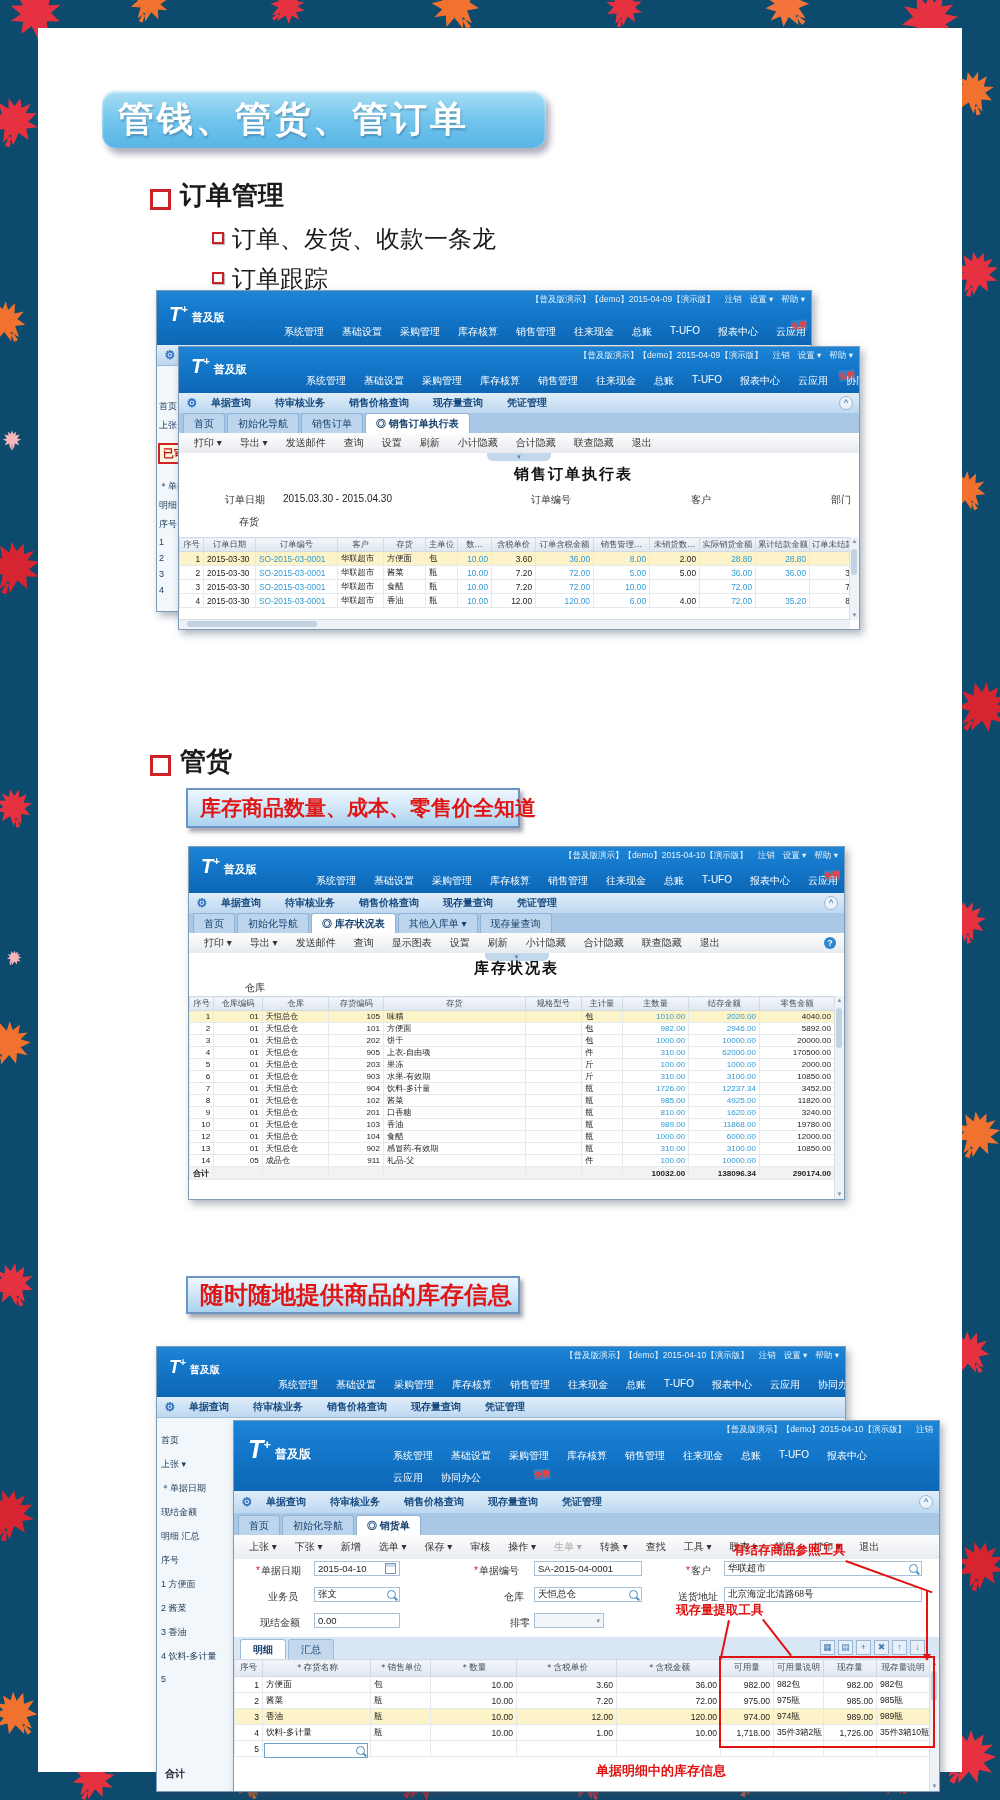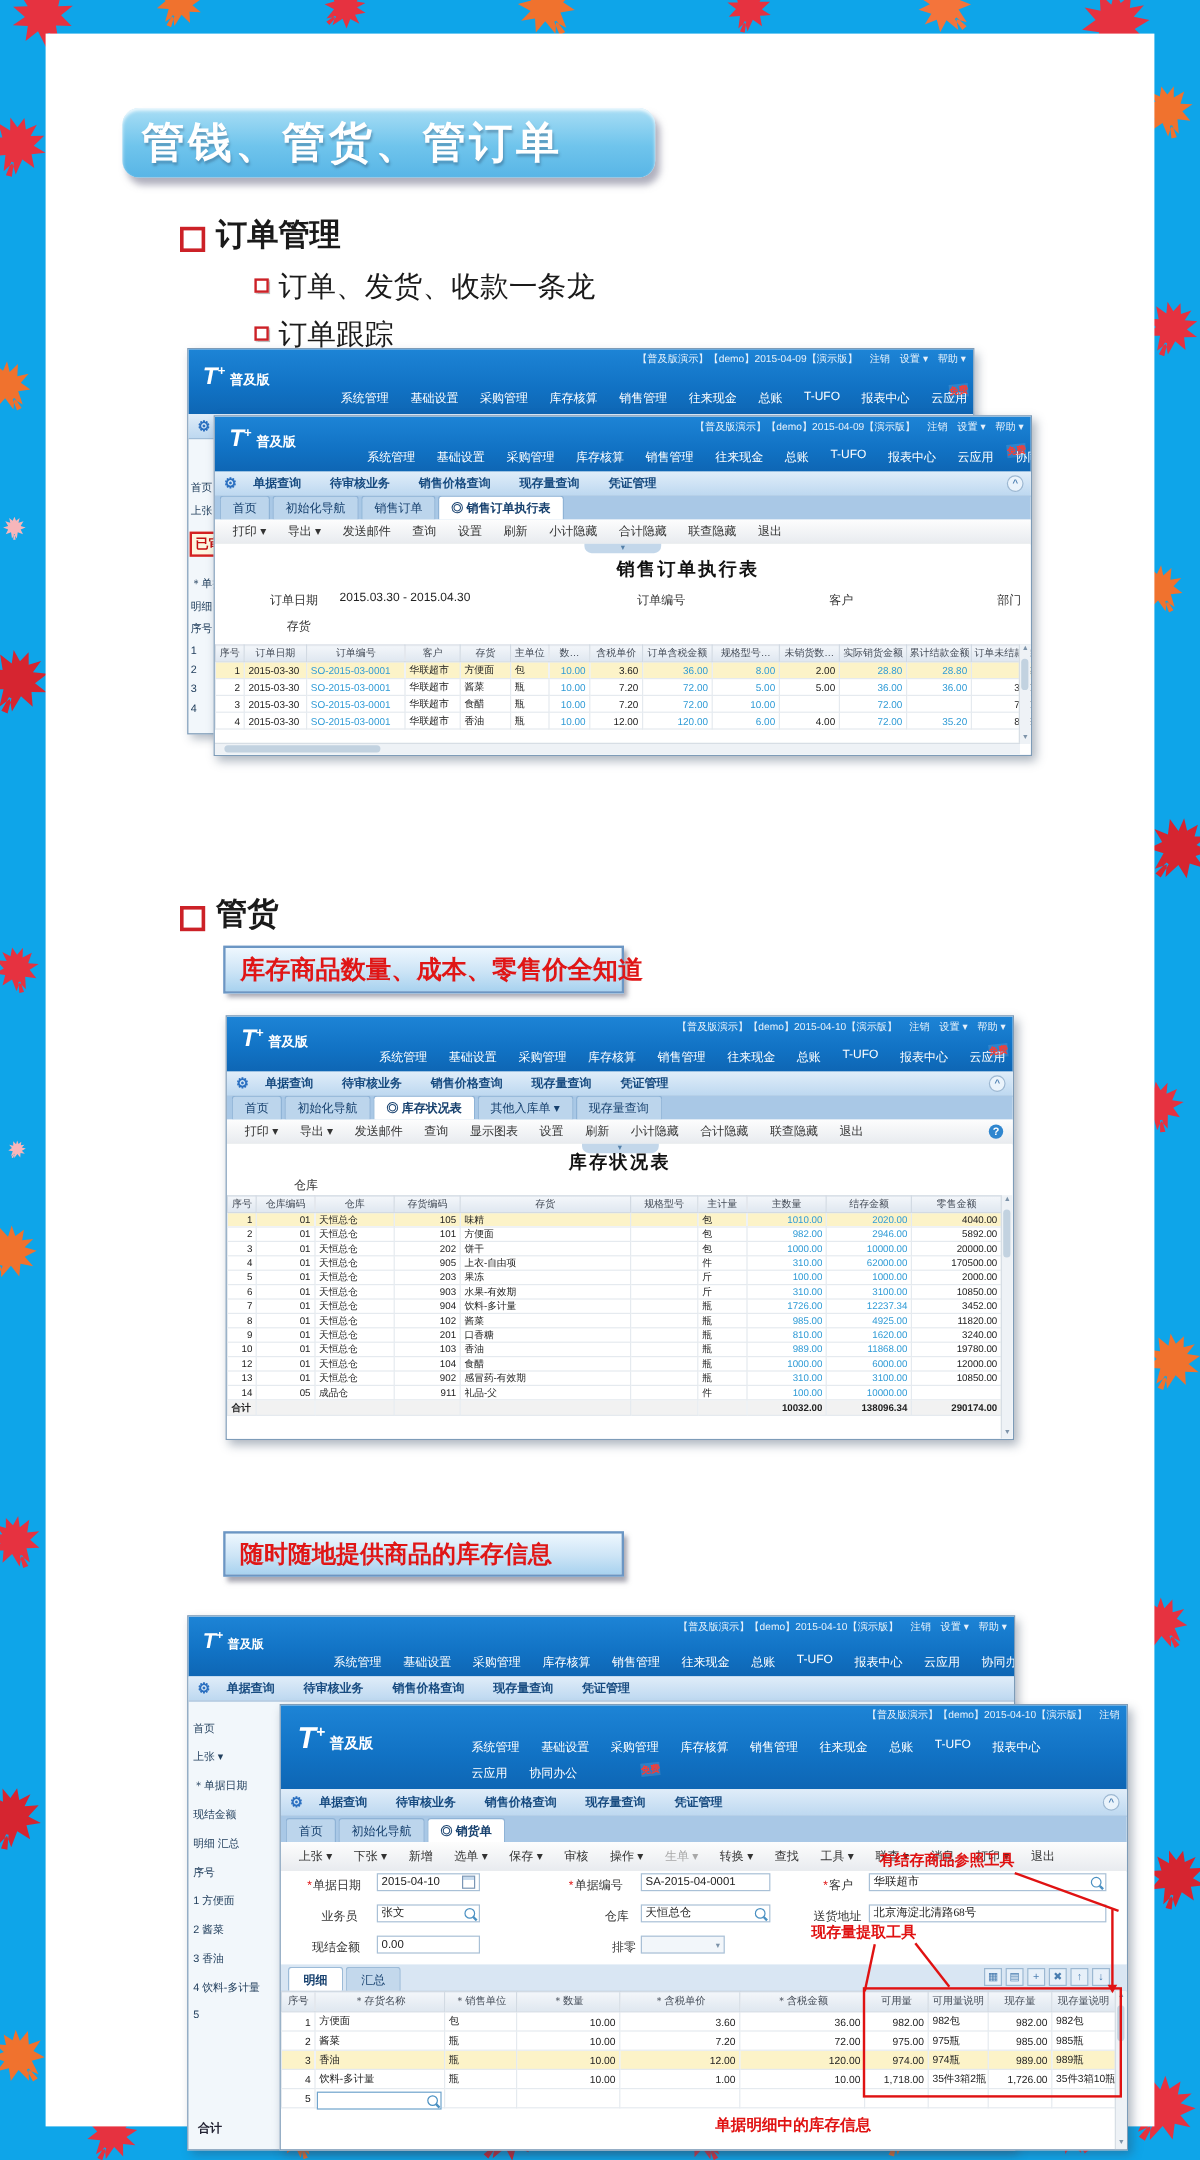--- a/index.html
+++ b/index.html
@@ -1,17 +1,17 @@
 <!DOCTYPE html>
 <html><head>
 <meta charset="utf-8">
 <style>
   html,body{margin:0;padding:0;}
   body{font-family:"Liberation Sans",sans-serif;}
-  #canvas{position:relative;width:1000px;height:1800px;background:#0ea5e9;overflow:hidden;}
+  #canvas{position:relative;width:1000px;height:1800px;background:#0c4a6e;overflow:hidden;}
   .leaf{position:absolute;z-index:0;}
   .card{position:absolute;left:38px;top:28px;width:924px;height:1744px;background:#ffffff;z-index:1;}
   .abs{position:absolute;}
 
   
   .banner{position:absolute;left:64px;top:62px;width:444px;height:58px;border-radius:14px;
     background:linear-gradient(180deg,#a9def5 0%,#6fc4ec 55%,#58b5e6 100%);
     box-shadow:inset 0 2px 3px rgba(255,255,255,.85),4px 6px 6px rgba(110,110,135,.55);
     color:#fff;font-size:36px;font-weight:bold;letter-spacing:3px;line-height:58px;padding-left:16px;box-sizing:border-box;
     text-shadow:1px 2px 2px rgba(40,70,100,.35);white-space:nowrap;}
@@ -374,21 +374,21 @@
                   <tr>
                     <th>序号</th>
                     <th>订单日期</th>
                     <th>订单编号</th>
                     <th>客户</th>
                     <th>存货</th>
                     <th>主单位</th>
                     <th>数…</th>
                     <th>含税单价</th>
                     <th>订单含税金额</th>
-                    <th>规格型号…</th>
+                    <th>销售管理…</th>
                     <th>未销货数…</th>
                     <th>实际销货金额</th>
                     <th>累计结款金额</th>
                     <th>订单未结款金额</th>
                   </tr>
                 </thead>
                 <tbody>
                   <tr class="hl">
                     <td class="num">1</td>
                     <td>2015-03-30</td>
@@ -736,21 +736,21 @@
             </table>
         </div>
         <div class="vscroll" style="right:0;top:43px;bottom:0;">
           <div class="arr" style="top:0;">▲</div>
             <div class="thumb" style="top:12px;height:40px;"></div>
             <div class="arr" style="bottom:0;">▼</div>
         </div>
       </div>
     </div>
 
-    <div class="callout" style="left:148px;top:1248px;width:334px;height:38px;font-size:20px;">随时随地提供商品的库存信息</div>
+    <div class="callout" style="left:148px;top:1248px;width:334px;height:38px;font-size:24px;">随时随地提供商品的库存信息</div>
 
     <div class="abs" style="left:118px;top:1318px;width:782px;height:446px;">
 
       <div class="tplus" style="left:0;top:0;width:688px;height:444px;background:#f2f7fb;">
         <div class="hdr" style="height:50px;">
           <div class="tlogo" style="left:12px;top:10px;font-size:18px;"><span>T</span><sup style="font-size:10px;">+</sup><span class="ed" style="font-size:10px;">普及版</span></div>
           <div class="info">
             <span>【普及版演示】【demo】2015-04-10【演示版】</span>
             <span class="slinks">
                 <span class="item">注销</span>

